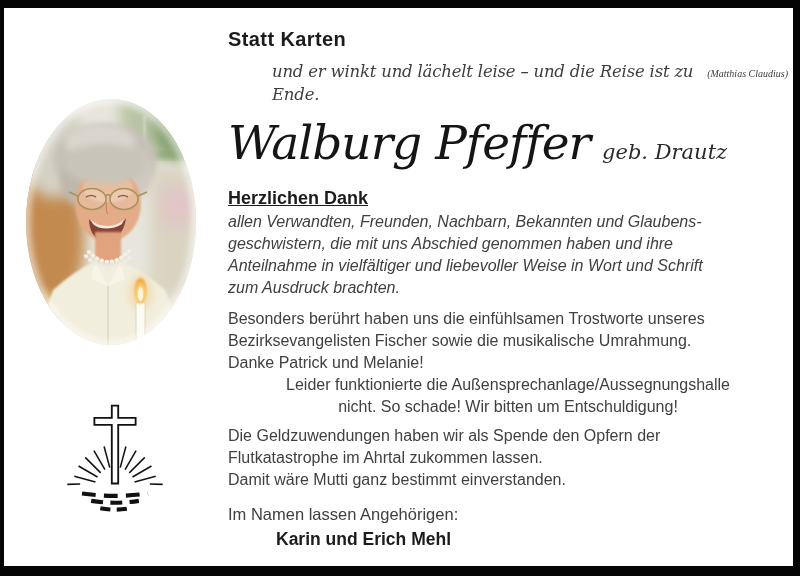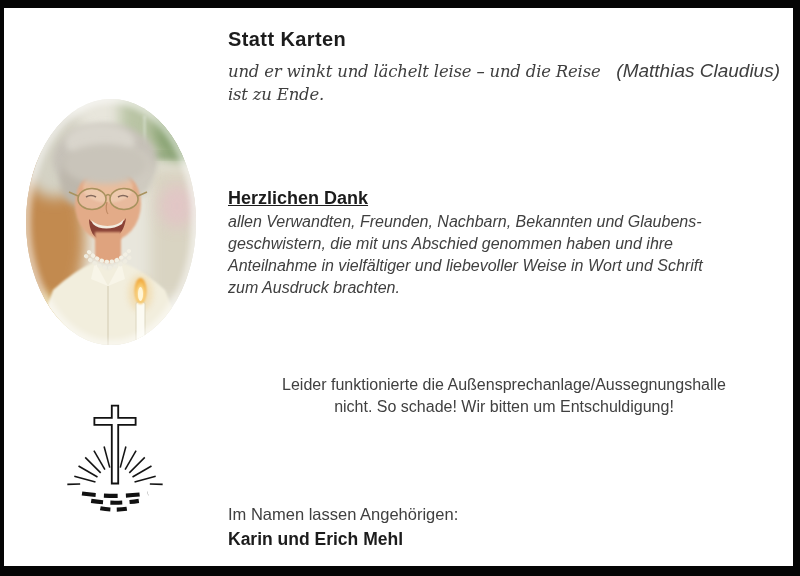--- a/index.html
+++ b/index.html
@@ -9,51 +9,51 @@
     box-sizing:border-box;
     background:#ffffff;
     border:solid #050505;
     border-width:8px 7px 10px 4px;
     font-family:"Liberation Sans",sans-serif;
     overflow:hidden;
   }
   .photo{position:absolute;left:21px;top:90px;width:172px;height:248px;}
   .emblem{position:absolute;left:56px;top:390px;width:110px;height:116px;}
   .content{position:absolute;left:224px;top:0;width:560px;height:100%;}
-  .block{position:absolute;left:0;right:8px;}
+  .block{position:absolute;left:0;right:0;}
   .pre-header{
     top:20px;font-size:20px;font-weight:bold;color:#1c1c1c;letter-spacing:.4px;
   }
   .poem{top:52px;}
   .poem-line{
     font-family:"DejaVu Serif",serif;font-style:italic;
     font-size:16.5px;line-height:23px;color:#3e3e3e;letter-spacing:-0.2px;
   }
-  .poem-line2-row{display:flex;justify-content:space-between;align-items:baseline;}
+  .poem-line2-row{display:flex;justify-content:space-between;align-items:baseline;margin-left:44px;}
   .attribution{
-    font-family:Liberation Sans, sans-serif;font-style:italic;
-    font-size:19px;color:#3e3e3e;white-space:nowrap;padding-left:12px;
+    font-family:Liberation Serif, serif;font-style:italic;
+    font-size:10px;color:#3e3e3e;white-space:nowrap;padding-left:12px;
   }
   .name-row{top:104px;display:flex;align-items:baseline;gap:12px;}
   .deceased-name{
     font-family:"DejaVu Serif",serif;font-style:italic;
     font-size:47px;line-height:62px;color:#151515;letter-spacing:-1px;white-space:nowrap;
   }
   .maiden-name{
     font-family:"DejaVu Serif",serif;font-style:italic;
     font-size:21px;color:#2a2a2a;white-space:nowrap;
   }
   .thanks-heading{top:180px;font-size:18px;font-weight:bold;color:#1c1c1c;text-decoration:underline;}
   .body-par{
     font-size:16px;line-height:22px;color:#404040;
     white-space:pre-line;margin:0;
   }
   .p1{top:203px;font-style:italic;} .p2{top:300px;} .p3{top:366px;text-align:center;} .p4{top:417px;}
   .closing{top:497px;font-size:16.5px;color:#404040;}
-  .signature{top:521px;font-size:17.5px;font-weight:bold;color:#1c1c1c;}
+  .signature{top:521px;font-size:17.5px;font-weight:bold;color:#1c1c1c;margin-left:48px;}
 </style>
 </head>
 <body>
 
 <div class="sheet">
 
   <div class="photo">
     <svg viewBox="0 0 172 248" width="172" height="248">
       <defs>
         <clipPath id="oval">
@@ -163,27 +163,37 @@
 
     <div class="block pre-header">Statt Karten</div>
 
     <div class="block poem">
       <div class="poem-line2-row">
         <span class="poem-line">und er winkt und lächelt leise – und die Reise ist zu Ende.</span>
         <span class="attribution">(Matthias Claudius)</span>
       </div>
     </div>
 
+    <div class="block name-row">
+      <span class="deceased-name">Walburg Pfeffer</span>
+      <span class="maiden-name">geb. Drautz</span>
+    </div>
 
     <div class="block thanks-heading">Herzlichen Dank</div>
 
     <p class="block body-par p1">allen Verwandten, Freunden, Nachbarn, Bekannten und Glaubens-
 geschwistern, die mit uns Abschied genommen haben und ihre
 Anteilnahme in vielfältiger und liebevoller Weise in Wort und Schrift
 zum Ausdruck brachten.</p>
+    <p class="block body-par p2">Besonders berührt haben uns die einfühlsamen Trostworte unseres
+Bezirksevangelisten Fischer sowie die musikalische Umrahmung.
+Danke Patrick und Melanie!</p>
     <p class="block body-par p3">Leider funktionierte die Außensprechanlage/Aussegnungshalle
 nicht. So schade! Wir bitten um Entschuldigung!</p>
+    <p class="block body-par p4">Die Geldzuwendungen haben wir als Spende den Opfern der
+Flutkatastrophe im Ahrtal zukommen lassen.
+Damit wäre Mutti ganz bestimmt einverstanden.</p>
 
     <div class="block closing">Im Namen lassen Angehörigen:</div>
     <div class="block signature">Karin und Erich Mehl</div>
 
   </div>
 </div>
 
 </body></html>

